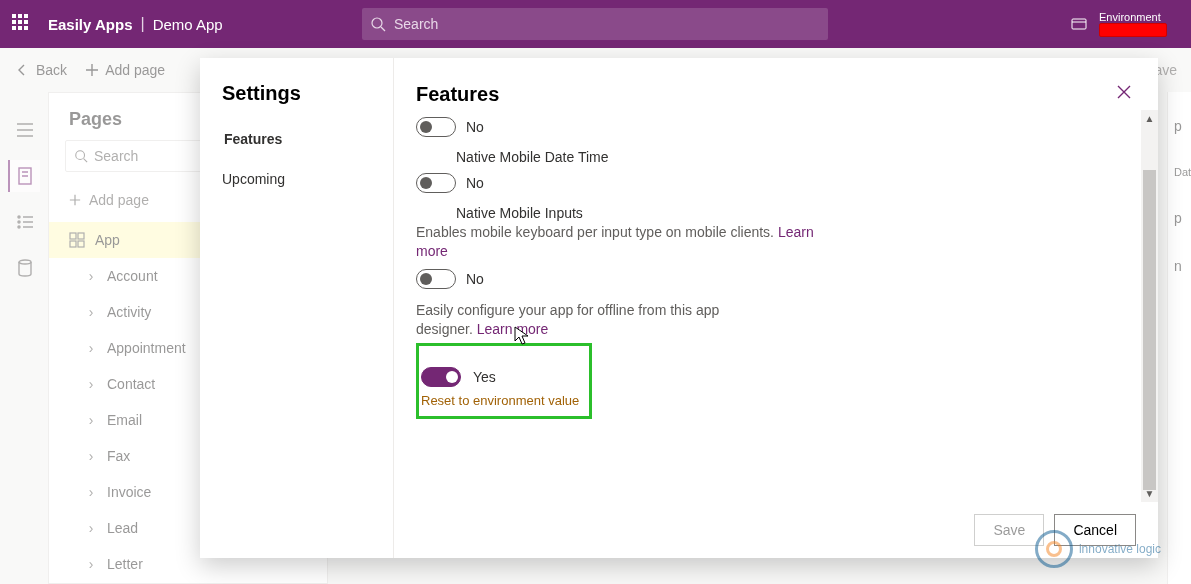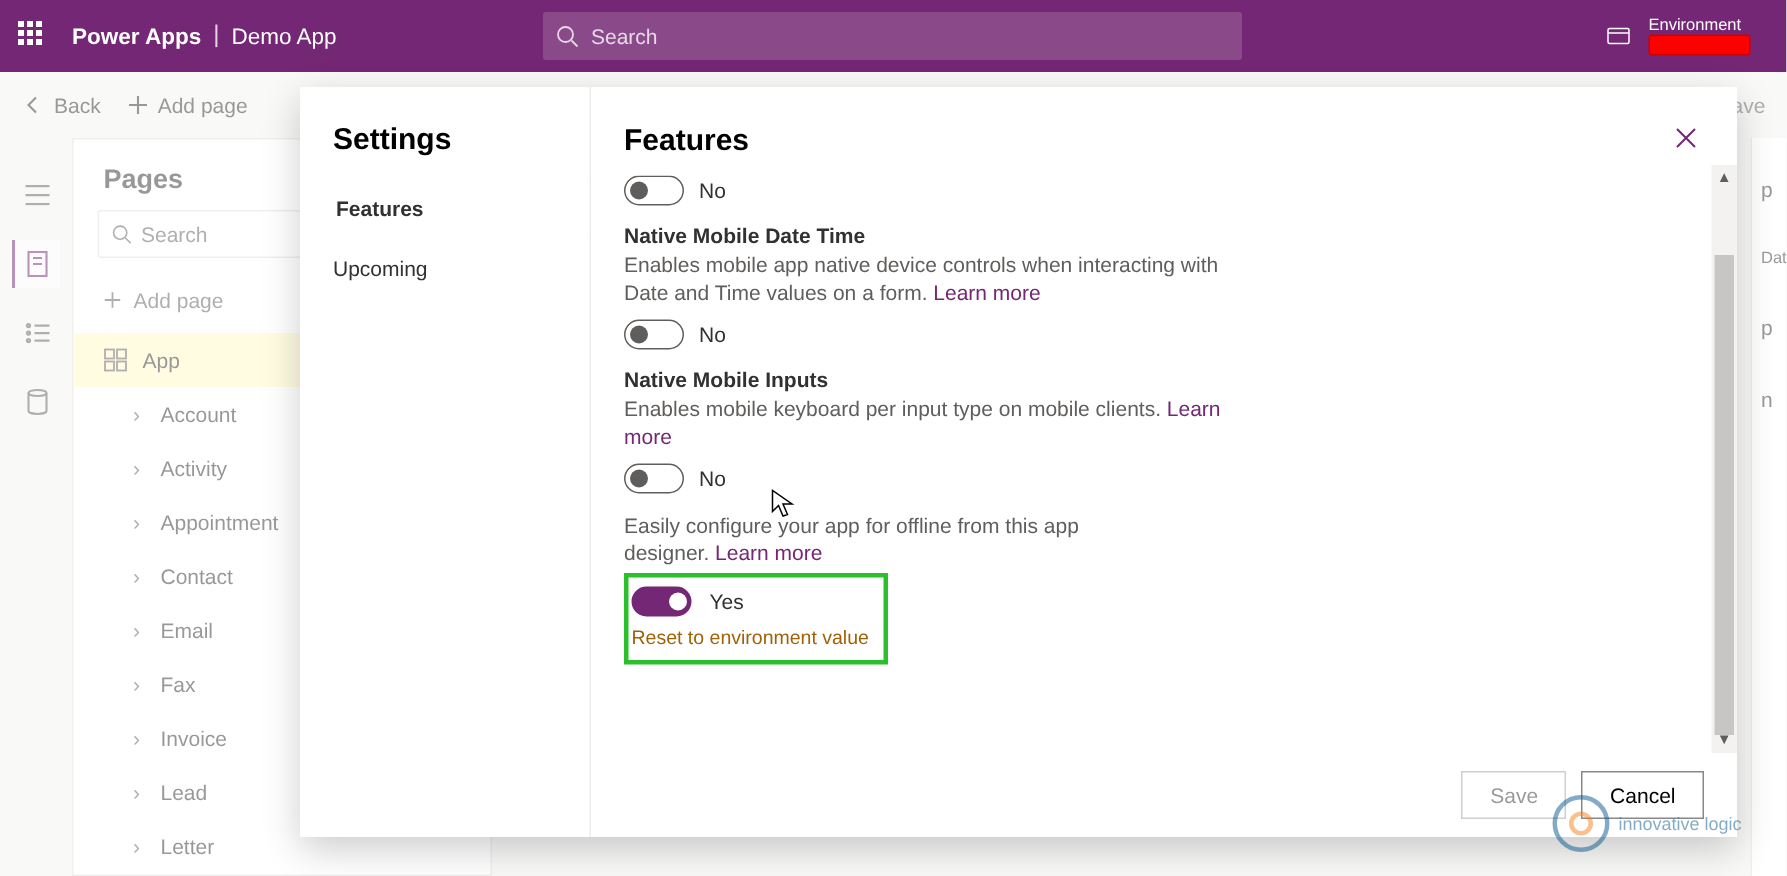--- a/index.html
+++ b/index.html
@@ -53,21 +53,21 @@
   .modal-nav-item { padding: 12px 22px; font-size:14px; color:#323130; cursor:pointer;}
   .modal-nav-item.active { background:#fff; font-weight:600; border-left:2px solid transparent; position:relative;}
   .modal-main { flex:1; display:flex; flex-direction:column; position:relative;}
   .modal-head { display:flex; align-items:center; justify-content:space-between; padding: 22px 22px 8px 22px;}
   .modal-head h2 { font-size:20px; font-weight:600;}
   .close-x { color:#742774; font-size:18px; cursor:pointer; padding:4px;}
   .modal-body { flex:1; overflow-y:auto; padding: 0 22px 10px 22px; position:relative;}
 
   .feature-block { margin-top: 12px; font-size:14px; color:#323130;}
   .feature-block.first { margin-top: 0;}
-  .feature-title { font-weight:700; margin-bottom:2px;}
+  .feature-title { font-weight:400; margin-bottom:2px;margin-left:40px;}
   .feature-desc { color:#605e5c; font-size:14px; line-height:1.35;}
   .learn { color:#742774; text-decoration:none; cursor:pointer;}
   .toggle-row { display:flex; align-items:center; gap:10px; margin-top:8px;}
   .toggle { width:40px; height:20px; border-radius:10px; border:1px solid #605e5c; position:relative; background:#fff; cursor:pointer;}
   .toggle .knob { width:12px; height:12px; border-radius:50%; background:#605e5c; position:absolute; top:3px; left:3px;}
   .toggle.on { background:#742774; border-color:#742774;}
   .toggle.on .knob { background:#fff; left:24px;}
   .toggle-label { font-size:14px;}
   .reset-link { color:#a16207; font-size:13px; margin-top:6px; cursor:pointer;}
   .green-box { border: 3px solid #2bbf2b; padding: 6px 10px 8px 2px; margin-top:4px; display:inline-block; min-width:150px;}
@@ -103,21 +103,21 @@
     <span></span>
       <span></span>
       <span></span>
       <span></span>
       <span></span>
       <span></span>
       <span></span>
       <span></span>
       <span></span>
   </div>
-  <span class="brand">Power Apps</span>
+  <span class="brand">Easily Apps</span>
   <span class="brand-sep">|</span>
   <span class="brand brand-app">Demo App</span>
 
   <div class="search-box">
     <svg width="16" height="16" viewBox="0 0 16 16" fill="none" stroke="#e8d8e8" stroke-width="1.2">
         <circle cx="7" cy="7" r="5"></circle>
         <line x1="11" y1="11" x2="15" y2="15"></line>
       </svg>
     <span>Search</span>
   </div>
@@ -275,23 +275,20 @@
 
       <div class="toggle-row feature-block first">
         <div class="toggle">
             <div class="knob"></div>
           </div>
         <span class="toggle-label">No</span>
       </div>
 
       <div class="feature-block">
         <div class="feature-title">Native Mobile Date Time</div>
-        <div class="feature-desc" style="max-width:400px;">
-          <span>Enables mobile app native device controls when interacting with Date and Time values on a form. </span><a class="learn">Learn more</a>
-        </div>
         <div class="toggle-row">
           <div class="toggle">
               <div class="knob"></div>
             </div>
           <span class="toggle-label">No</span>
         </div>
       </div>
 
       <div class="feature-block">
         <div class="feature-title">Native Mobile Inputs</div>
@@ -304,21 +301,21 @@
             </div>
           <span class="toggle-label">No</span>
         </div>
       </div>
 
       <div class="feature-block">
         <div class="feature-desc" style="max-width:360px;">
           <span>Easily configure your app for offline from this app designer. </span><a class="learn">Learn more</a>
         </div>
         <div class="green-box">
-          <div class="toggle-row" style="margin-top:0;gap:12px;">
+          <div class="toggle-row" style="margin-top:15px;gap:12px;">
             <div class="toggle on">
                 <div class="knob"></div>
               </div>
             <span class="toggle-label">Yes</span>
           </div>
           <div class="reset-link">Reset to environment value</div>
         </div>
       </div>
     </div>
 

